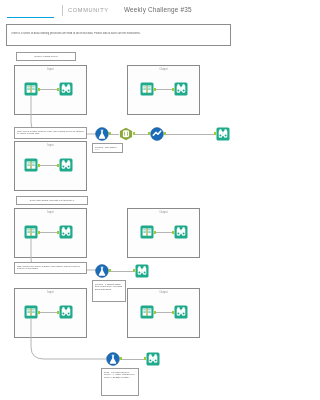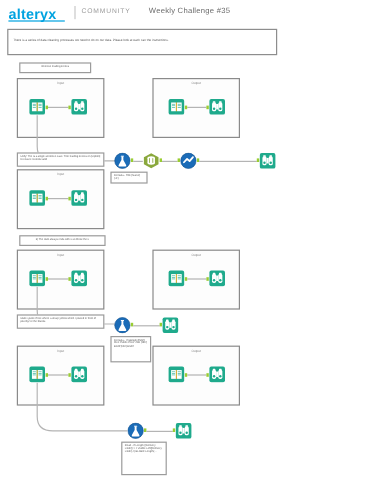--- a/index.html
+++ b/index.html
@@ -79,23 +79,20 @@
   }
   .curve { position:absolute; }
   .curve svg { display:block; overflow:visible; }
 </style>
 </head>
 <body>
 
 <div id="page">
 
   <div class="header">
-    <div class="logo">
-      <span class="alt-a"><span style="color:#00a3e0">a</span>lteryx</span>
-    </div>
     <div class="logo-underline"></div>
     <div class="logo-divider"></div>
     <div class="community">COMMUNITY</div>
     <div class="challenge-title">Weekly Challenge #35</div>
   </div>
 
   <div class="instr-box">
     <div class="instr-text">There is a series of data cleaning processes we need to do on our data. Please look at each can the instructions.</div>
   </div>
 

